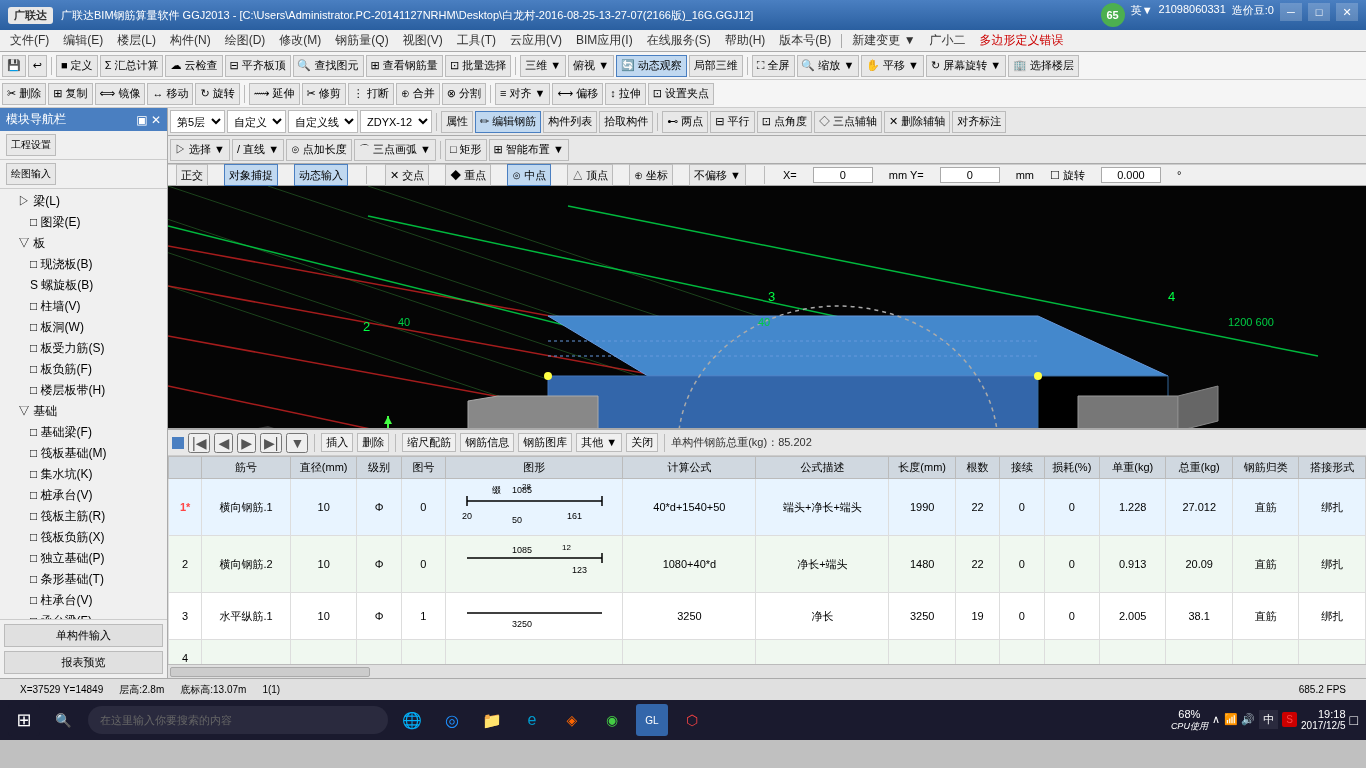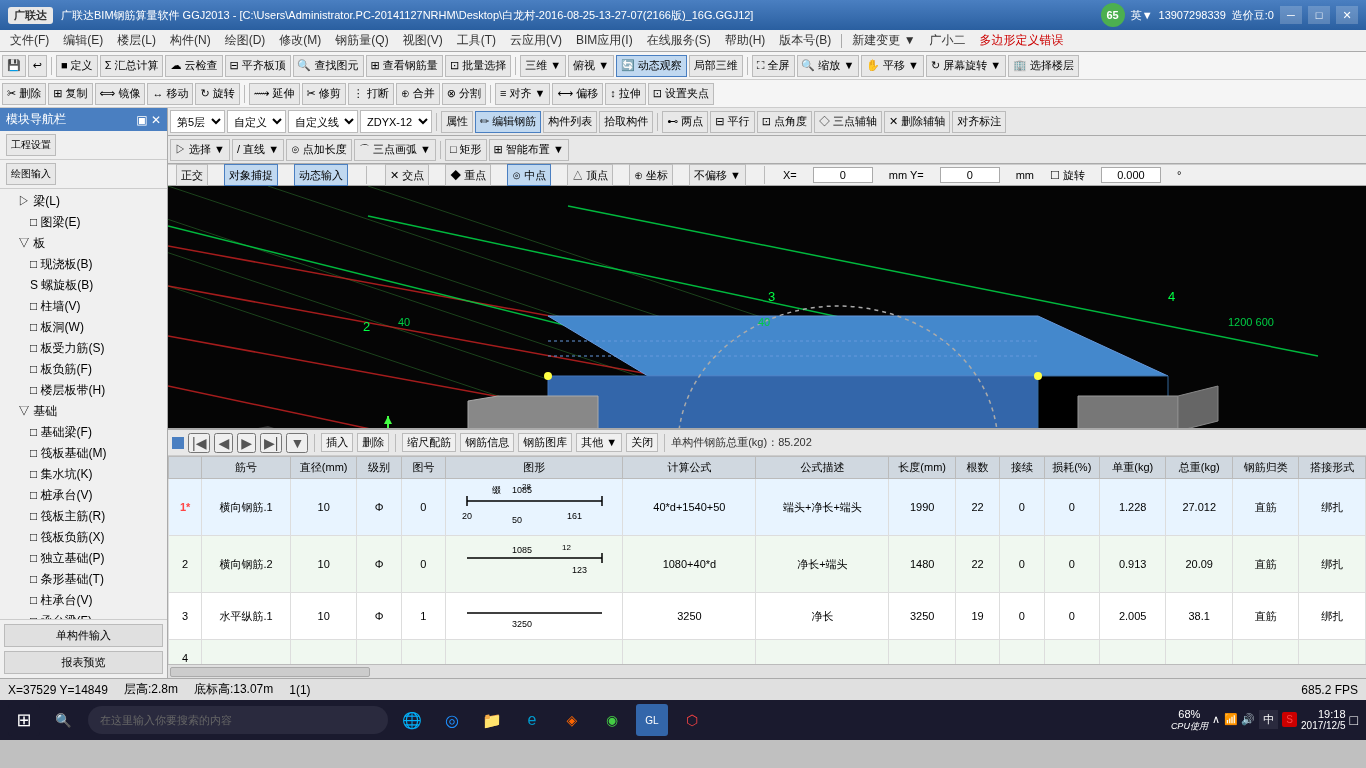--- a/index.html
+++ b/index.html
@@ -14,21 +14,21 @@
       justify-content: space-between;
       padding: 0 8px;
       color: white;
     }
     .title-bar-left { display: flex; align-items: center; gap: 8px; }
     .title-logo { background: #e8e8e8; border-radius: 3px; padding: 1px 6px; color: #333; font-size: 11px; font-weight: bold; }
     .title-text { font-size: 12px; color: white; }
     .title-btn { width: 22px; height: 18px; border: none; background: rgba(255,255,255,0.2); color: white; cursor: pointer; font-size: 11px; display: flex; align-items: center; justify-content: center; }
 
     
-    .title-right { display: flex; align-items: center; gap: 6px; color: white; font-size: 11px; }
+    .title-right { display: flex; gap: 6px; color: white; font-size: 11px; }
     .score-badge { background: #4CAF50; border-radius: 50%; width: 24px; height: 24px; display: flex; align-items: center; justify-content: center; font-weight: bold; font-size: 11px; }
 
     
     .menu-bar {
       height: 22px;
       background: #f0f0f0;
       display: flex;
       align-items: center;
       border-bottom: 1px solid #aaa;
       padding: 0 4px;
@@ -165,23 +165,23 @@
       background: #0a0a0a;
     }
 
     
     .status-bar {
       height: 22px;
       background: #e0e0e0;
       border-top: 1px solid #aaa;
       display: flex;
       align-items: center;
-      padding: 0 8px;
+      padding: 0 20px;
       gap: 16px;
-      font-size: 12px;
+      font-size: 10px;
     }
 
     
     .taskbar {
       height: 40px;
       background: #1a1a2e;
       display: flex;
       align-items: center;
       padding: 0 8px;
       gap: 8px;
@@ -203,21 +203,21 @@
 <body>
 
 <div class="title-bar">
   <div class="title-bar-left">
     <span class="title-logo">广联达</span>
     <span class="title-text" style="font-size:11px;">广联达BIM钢筋算量软件 GGJ2013 - [C:\Users\Administrator.PC-20141127NRHM\Desktop\白龙村-2016-08-25-13-27-07(2166版)_16G.GGJ12]</span>
   </div>
   <div class="title-right">
     <span class="score-badge">65</span>
     <span style="cursor:pointer;">英▼</span>
-    <span>13907298339</span>
+    <span>21098060331</span>
     <span>造价豆:0</span>
     <button class="title-btn">─</button>
     <button class="title-btn">□</button>
     <button class="title-btn close">✕</button>
   </div>
 </div>
 
 <div class="menu-bar">
   <span class="menu-item">文件(F)</span>
   <span class="menu-item">编辑(E)</span>

